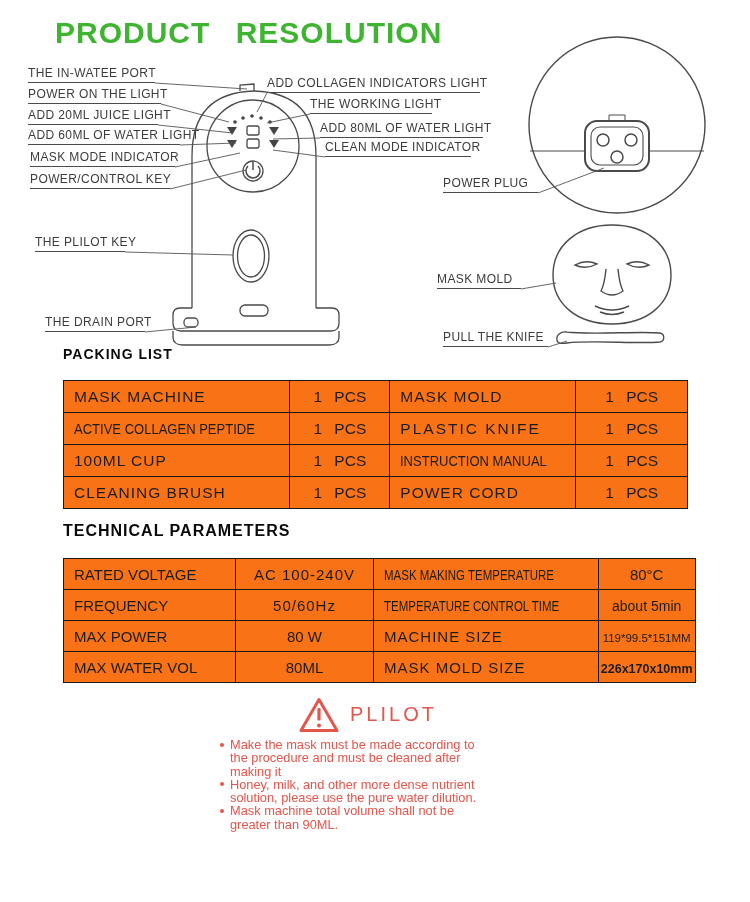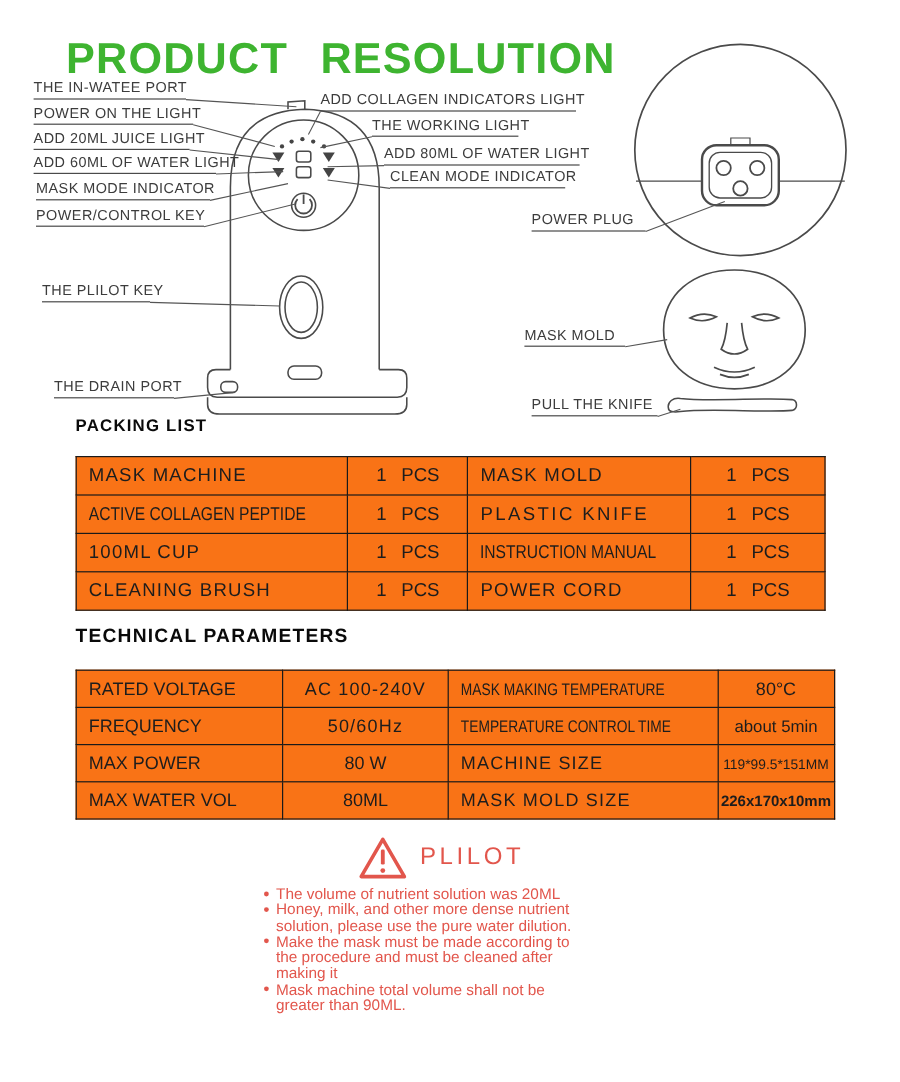--- a/index.html
+++ b/index.html
@@ -1,21 +1,21 @@
 <!DOCTYPE html>
 <html style="--green: #3eb430; --red: #e2564c;"><head>
 <meta charset="utf-8">
 <style>
   :root{ --green:#3eb430; --red:#e2564c; --ink:#1d1d1d; --line:#4a4a4a; }
   *{margin:0;padding:0;box-sizing:border-box}
   html,body{background:#fff}
   body{font-family:"Liberation Sans","DejaVu Sans",sans-serif;color:var(--ink)}
   .page{position:relative;width:750px;height:902px;background:#fff;overflow:hidden}
 
-  .title{position:absolute;left:55px;top:28px;font-size:36px;font-weight:bold;color:var(--green);
+  .title{position:absolute;left:55px;top:16px;font-size:30px;font-weight:bold;color:var(--green);
          letter-spacing:1px;word-spacing:16px;white-space:nowrap}
 
   .art{position:absolute;left:0;top:0}
 
   .lbl{position:absolute;font-size:12px;color:#3c3c3c;border-bottom:1.2px solid var(--line);
        padding-bottom:2px;letter-spacing:.4px;white-space:nowrap}
 
   .sec-h{position:absolute;font-weight:bold;color:#0a0a0a;letter-spacing:1px;white-space:nowrap}
   .sec-h.packing-h{left:63px;top:346px;font-size:14px}
   .sec-h.tech-h{left:63px;top:522px;font-size:16px}
@@ -221,19 +221,18 @@
     </tbody>
   </table>
 
   <svg class="warn-tri" width="40" height="36" viewBox="0 0 40 36">
     <path class="tri" d="M20,2.5 L38,33.5 L2,33.5 Z"></path>
     <rect class="redfill" x="18.4" y="11" width="3.2" height="12.5" rx="1.2"></rect>
     <circle class="redfill" cx="20" cy="28.5" r="2"></circle>
   </svg>
   <div class="warn-head">PLILOT</div>
   <ul class="warn-list">
-    <li>The volume of nutrient solution was 20ML</li>
+    <li>Make the mask must be made according to the procedure and must be cleaned after making it</li>
     <li>Honey, milk, and other more dense nutrient solution, please use the pure water dilution.</li>
-    <li>Make the mask must be made according to the procedure and must be cleaned after making it</li>
     <li>Mask machine total volume shall not be greater than 90ML.</li>
   </ul>
 
 </div>
 
 </body></html>

